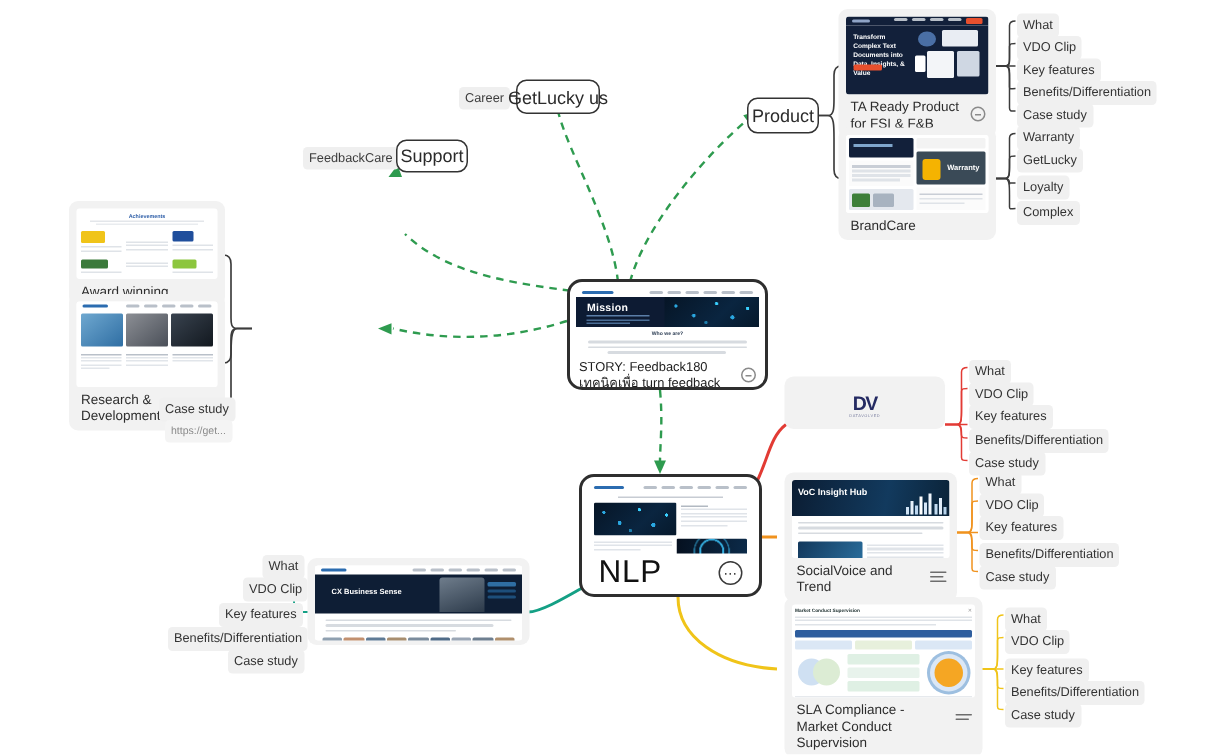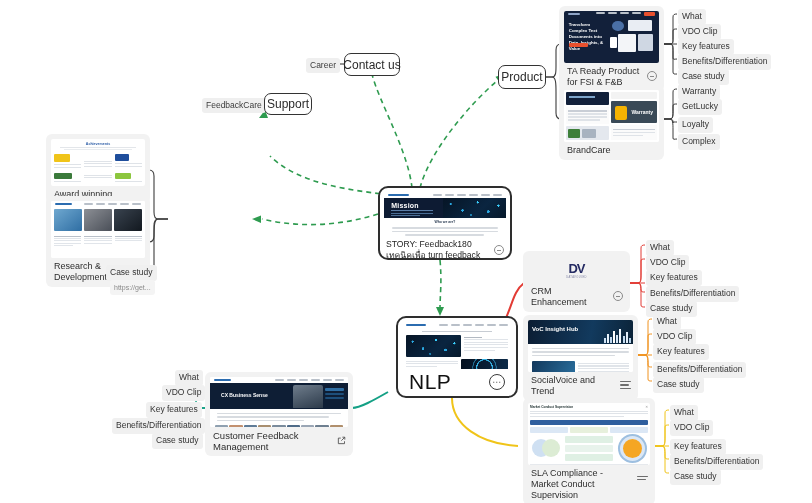--- a/index.html
+++ b/index.html
@@ -234,21 +234,21 @@
     <path d="M205,408 H199 C196,408 196,404 196,398 V377 C196,374.5 194.5,374 192,374" fill="none" stroke="#14a085" stroke-width="1"></path>
     <path d="M205,408 H199 C196,408 196,405 196,399 V391 C196,389 194.5,389 192,389" fill="none" stroke="#14a085" stroke-width="1"></path>
     <path d="M205,408 H192" fill="none" stroke="#14a085" stroke-width="1"></path>
     <path d="M205,408 H199 C196,408 196,411 196,415 V420 C196,422 194.5,422 192,422" fill="none" stroke="#14a085" stroke-width="1"></path>
     <path d="M205,408 H199 C196,408 196,413 196,421 V435 C196,437 194.5,437 192,437" fill="none" stroke="#14a085" stroke-width="1"></path>
   </svg>
 
   <div class="pill" style="left:306px; top:58px;">Career</div>
 
   <div class="boxnode" style="left:344px; top:53px; width:56px; height:23px;">
-    <span>Contact us</span>
+    <span>GetLucky us</span>
   </div>
 
   <div class="pill" style="left:202px; top:98px;">FeedbackCare</div>
 
   <div class="boxnode" style="left:264px; top:93px; width:48px; height:22px;">
     <span>Support</span>
   </div>
 
   <div class="boxnode" style="left:498px; top:65px; width:48px; height:24px;">
     <span>Product</span>
@@ -456,21 +456,21 @@
         </div>
 
       </div>
     </div>
     <div class="ctitle">
       <span style="flex:1 1 auto;">STORY: Feedback180 เทคนิคเพื่อ turn feedback into action and insights</span>
       <span class="glyph" style="margin-top:6px;"><i class="circ"></i></span>
     </div>
   </div>
 
-  <div class="central" style="left:386px; top:316px; width:122px; height:82px;margin-left:10px;">
+  <div class="central" style="left:386px; top:316px; width:122px; height:82px;">
     <div class="shot" style="height:47px;">
       <div class="ws">
         <div class="navbar" style="height:13%;">
           <div class="logo" style="width:20%;height:42%;background:#2b6cb0;"></div>
           <div class="navlinks">
               <span></span>
               <span></span>
               <span></span>
               <span></span>
               <span></span>
@@ -504,24 +504,20 @@
     <div style="display:flex; align-items:center; justify-content:space-between; padding:1px 7px 0 7px;">
       <span class="nlp-label">NLP</span>
       <span style="width:16px;height:16px;border:1.2px solid #3a3a3a;border-radius:50%;display:flex;align-items:center;justify-content:center;font-size:9px;line-height:9px;color:#3a3a3a;letter-spacing:0.5px;">⋯</span>
     </div>
   </div>
 
   <div class="card" style="left:523px; top:251px; width:107px;">
     <div class="thumb" style="height:27px; background:#f2f2f2; display:flex; align-items:center; justify-content:center; flex-direction:column;">
       <span style="font-size:13px; font-weight:bold; color:#252b63; letter-spacing:-1px;">DV</span>
       <span style="font-size:2.6px; color:#7b7fa0; letter-spacing:0.4px;">DATAVOLVED</span>
-    </div>
-    <div class="caption" style="justify-content:center; gap:6px;">
-      <span>CRM Enhancement</span>
-      <span class="glyph"><i class="circ"></i></span>
     </div>
   </div>
   <div class="leaf" style="left:646px; top:240px;">What</div>
   <div class="leaf" style="left:646px; top:255px;">VDO Clip</div>
   <div class="leaf" style="left:646px; top:270px;">Key features</div>
   <div class="leaf" style="left:646px; top:286px;">Benefits/Differentiation</div>
   <div class="leaf" style="left:646px; top:301px;">Case study</div>
 
   <div class="card" style="left:523px; top:315px; width:115px;">
     <div class="thumb" style="height:52px;">
@@ -647,30 +643,20 @@
             <u style="background:#5f7b96;"></u>
           <u style="background:#a88e6f;"></u>
             <u style="background:#7a8b9c;"></u>
             <u style="background:#4f6b88;"></u>
           <u style="background:#9aa6b5;"></u>
             <u style="background:#6e7f90;"></u>
             <u style="background:#b08f6c;"></u>
         </div>
       </div>
     </div>
-    <div class="caption">
-      <span class="ctext" style="font-size:9.5px;">Customer Feedback Management</span>
-      <span class="glyph">
-        <svg width="9" height="9" viewBox="0 0 12 12" fill="none" stroke="#555" stroke-width="1.2">
-          <path d="M10 7v3.2H1.8V2.8H5"></path>
-            <path d="M7.2 1.6H10.4V4.8"></path>
-            <path d="M10.4 1.6L5.8 6.2"></path>
-        </svg>
-      </span>
-    </div>
   </div>
   <div class="leaf" style="left:175px; top:370px; right:auto;">What</div>
   <div class="leaf" style="left:162px; top:385px;">VDO Clip</div>
   <div class="leaf" style="left:146px; top:402px;">Key features</div>
   <div class="leaf" style="left:112px; top:418px;">Benefits/Differentiation</div>
   <div class="leaf" style="left:152px; top:433px;">Case study</div>
 
 </div>
 
 </body></html>

